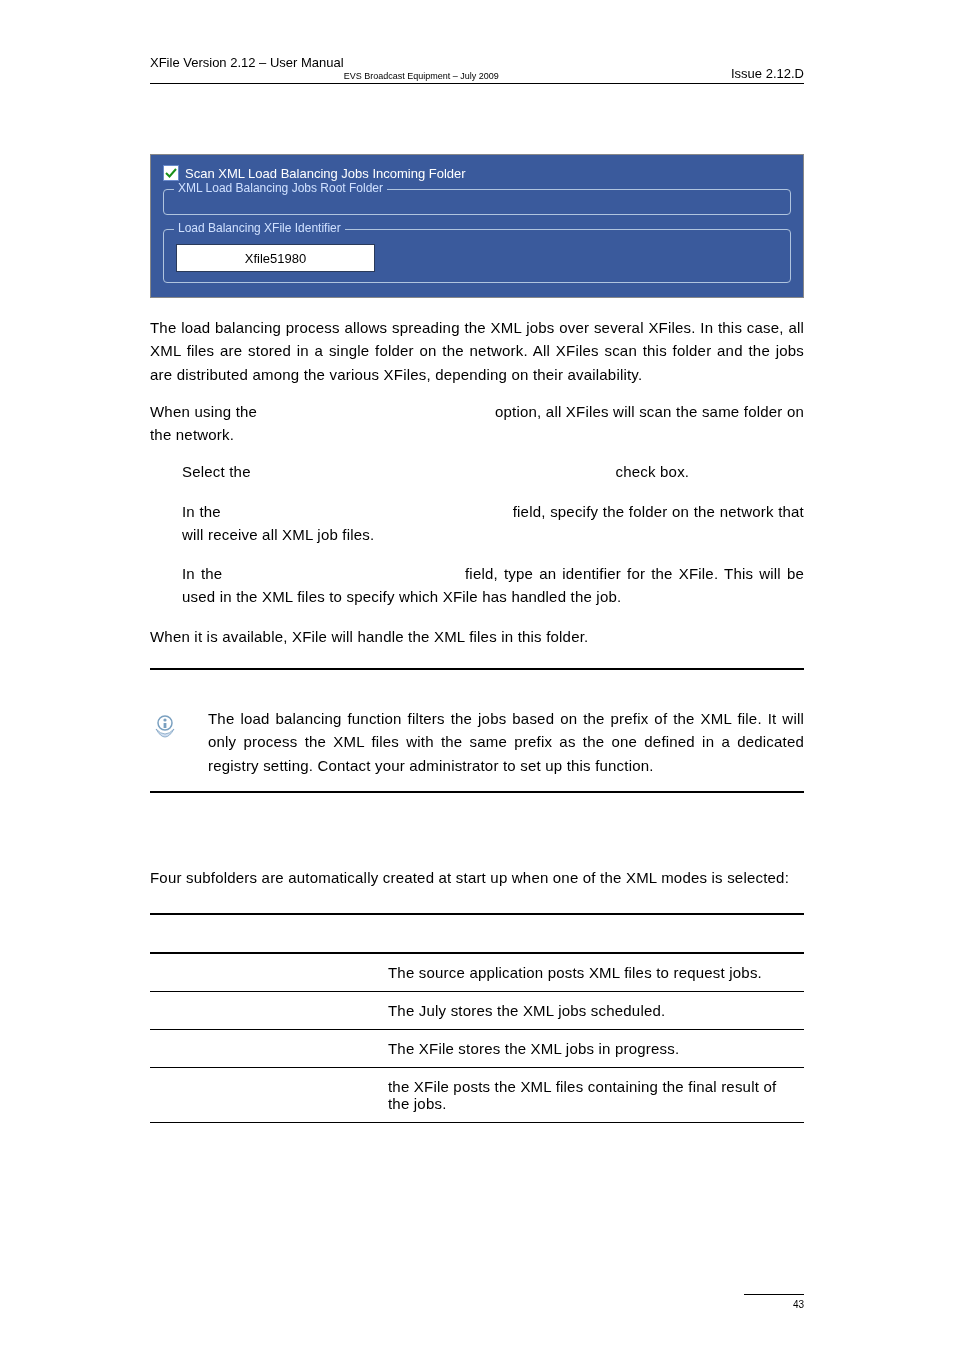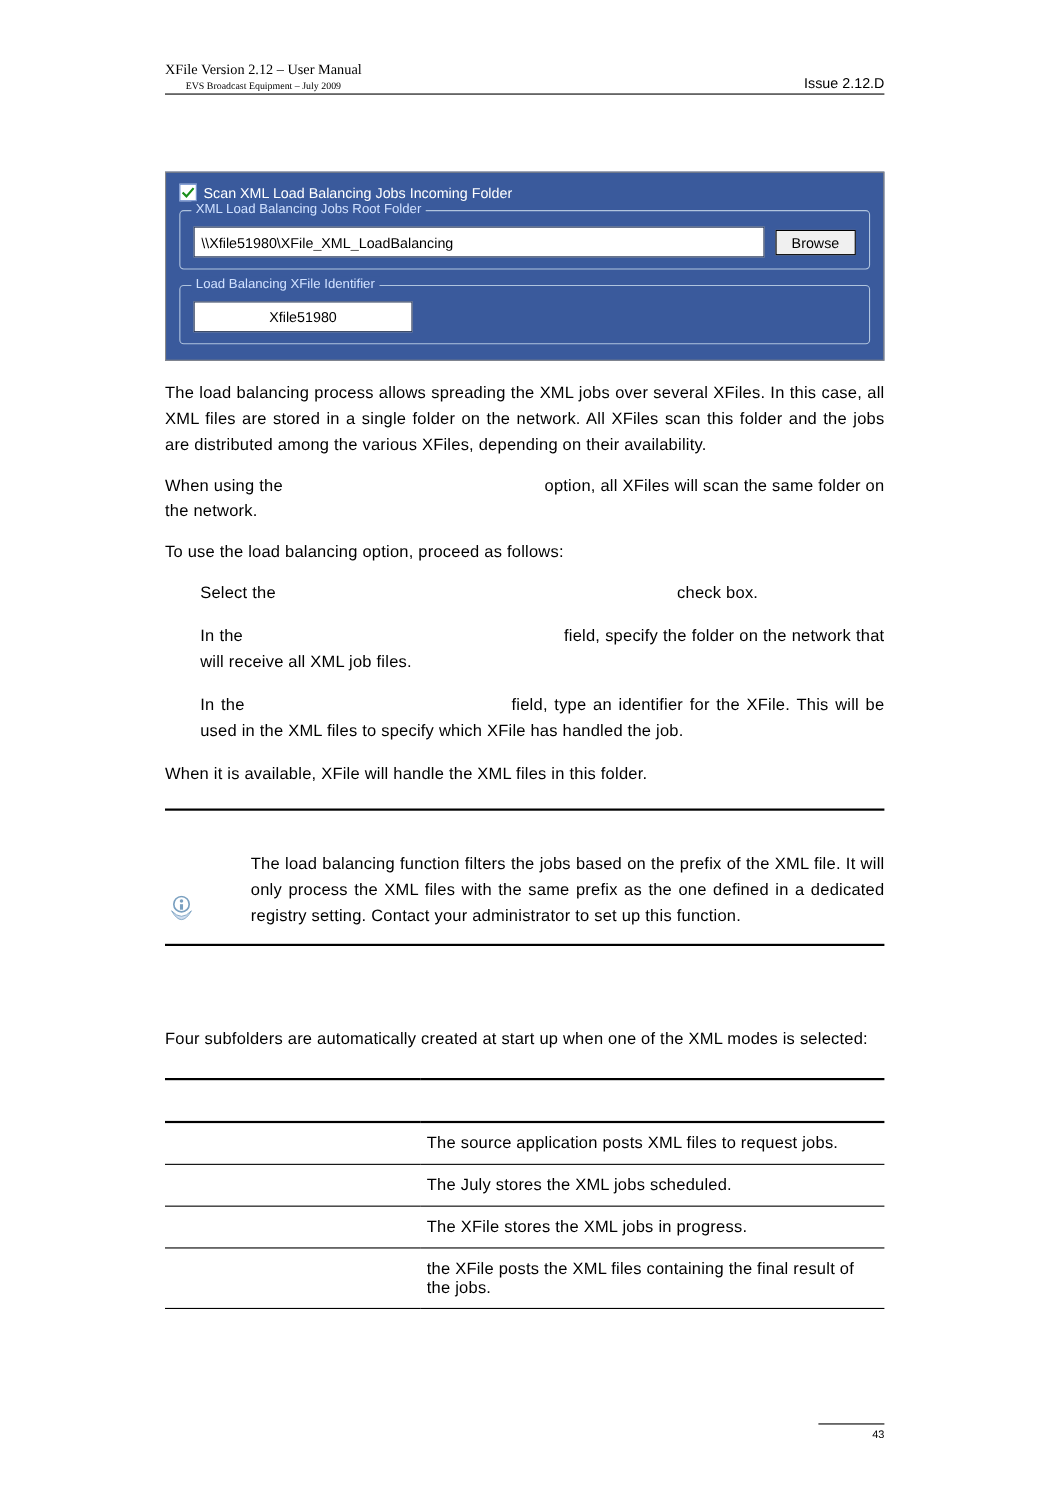--- a/index.html
+++ b/index.html
@@ -18,29 +18,28 @@
   }
   .header-row {
     display: flex;
     justify-content: space-between;
     align-items: flex-end;
     border-bottom: 1px solid #000;
     padding-bottom: 2px;
   }
   .header-left {
     display: flex;
-    flex-direction: column;
-    font-family: Liberation Serif, serif;
+    flex-direction: row;
   }
   .issue-main {
     font-size: 13px;
   }
   .issue-sub {
     font-size: 9px;
-    margin-top: 2px;
+    margin-top: 16px;
     text-align: center;
   }
   .issue-right {
     font-size: 13px;
     text-align: right;
   }
   .ui-block {
     margin-top: 70px;
     border: 1px solid #888;
     background: #3a5a9c;
@@ -138,22 +137,22 @@
   .body-text strong {
     font-weight: bold;
     color: #fff;
   }
   .note-block {
     border-top: 2px solid #000;
     border-bottom: 2px solid #000;
     margin-top: 20px;
     padding: 14px 0 14px 0;
     display: flex;
-    align-items: flex-end;
-    gap: 36px;
+    align-items: center;
+    gap: 16px;
   }
   .note-icon {
     flex: none;
     width: 30px;
     height: 30px;
     margin-left: 0;
   }
   .note-text {
     flex: 1;
     font-size: 15px;
@@ -223,39 +222,34 @@
     <div class="checkbox-row">
       <div class="checkbox-box">
         <svg width="12" height="12" viewBox="0 0 12 12">
           <path d="M1 6 L4.5 9.5 L11 2" stroke="#1a8f1a" stroke-width="2" fill="none"></path>
         </svg>
       </div>
       <span>Scan XML Load Balancing Jobs Incoming Folder</span>
     </div>
     <div class="fieldset-like">
       <span class="fieldset-legend">XML Load Balancing Jobs Root Folder</span>
-      <div class="input-row">
-        <input type="text" class="text-input" value="\\Xfile51980\XFile_XML_LoadBalancing" style="">
-        <button class="browse-btn">Browse</button>
-      </div>
     </div>
     <div class="fieldset-like" style="margin-top:14px;">
       <span class="fieldset-legend">Load Balancing XFile Identifier</span>
       <div class="input-row">
         <input type="text" class="text-input narrow" value="Xfile51980" style="">
       </div>
     </div>
   </div>
 
   <div class="body-text">
     <p>The load balancing process allows spreading the XML jobs over several XFiles. In this case, all XML files are stored in a single folder on the network. All XFiles scan this folder and the jobs are distributed among the various XFiles, depending on their availability.</p>
     <p>
       <span>When using the </span><strong>Autoscan Load Balancing Jobs</strong><span> option, all XFiles will scan the same folder on the network.</span>
     </p>
-    <p>To use the load balancing option, proceed as follows:</p>
 
     <p class="step" data-num="1.">
       <span>Select the </span><strong>Scan XML Load Balancing Jobs Incoming Folder</strong><span> check box.</span>
     </p>
     <p class="step" data-num="2.">
       <span>In the </span><strong>XML Load Balancing Jobs Root Folder</strong><span> field, specify the folder on the network that will receive all XML job files.</span>
     </p>
     <p class="step" data-num="3.">
       <span>In the </span><strong>Load Balancing XFile Identifier</strong><span> field, type an identifier for the XFile. This will be used in the XML files to specify which XFile has handled the job.</span>
     </p>

